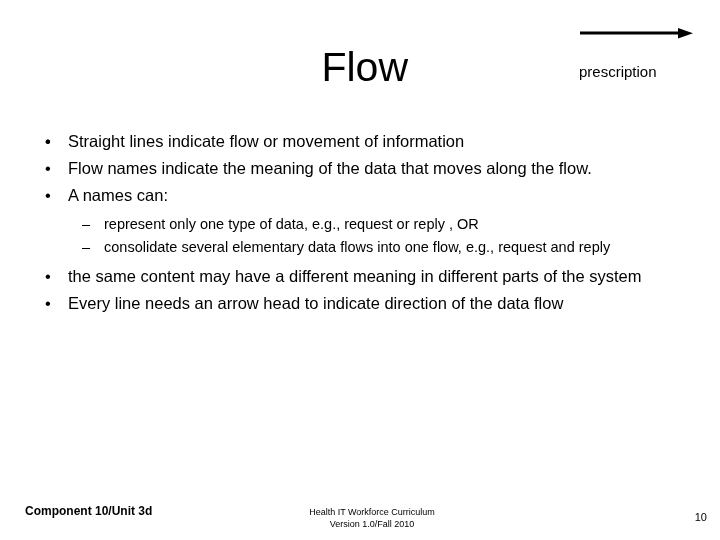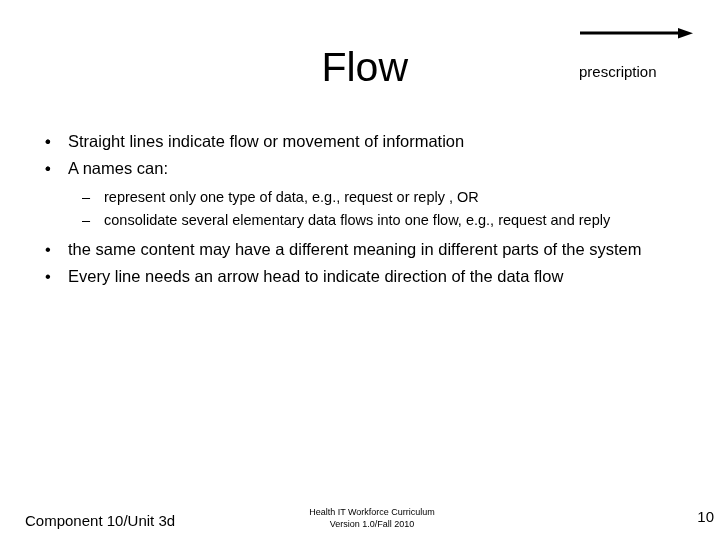--- a/index.html
+++ b/index.html
@@ -117,45 +117,46 @@
   .footer {
     position: absolute;
     left: 0;
     bottom: 0;
     width: 720px;
     height: 44px;
   }
   .footer-left {
     position: absolute;
     left: 25px;
-    top: 19px;
-    font-size: 15px;
+    top: 9px;
+    font-size: 12px;
     line-height: 12px;
     color: #000000;
     white-space: nowrap;
+    font-weight: bold;
   }
   .footer-center {
     position: absolute;
     left: 0;
     right: 0;
     top: 10px;
     text-align: center;
     font-size: 9px;
     line-height: 12px;
     color: #000000;
   }
   .footer-center div {
     white-space: nowrap;
     margin-left: 24px;
   }
   .footer-page {
     position: absolute;
-    right: 6px;
+    right: 13px;
     top: 15px;
-    font-size: 15px;
+    font-size: 11px;
     line-height: 12px;
     color: #000000;
     text-align: center;
   }
 </style>
 </head>
 <body>
 
 <div class="slide">
 
@@ -176,20 +177,21 @@
         <span class="marker">•</span>
       </li>
 
       <li class="bullet-l1">
         <span class="marker">•</span>
         <span class="text">Straight lines indicate flow or movement of information</span>
       </li>
 
       <li class="bullet-l1">
         <span class="marker">•</span>
+        <span class="text">Flow names indicate the meaning of the data that moves along the flow.</span>
       </li>
 
       <li class="bullet-l1">
         <span class="marker">•</span>
         <span class="text">A names can:</span>
       </li>
 
       <ul class="level2">
         <li class="bullet-l2">
           <span class="marker">–</span>

